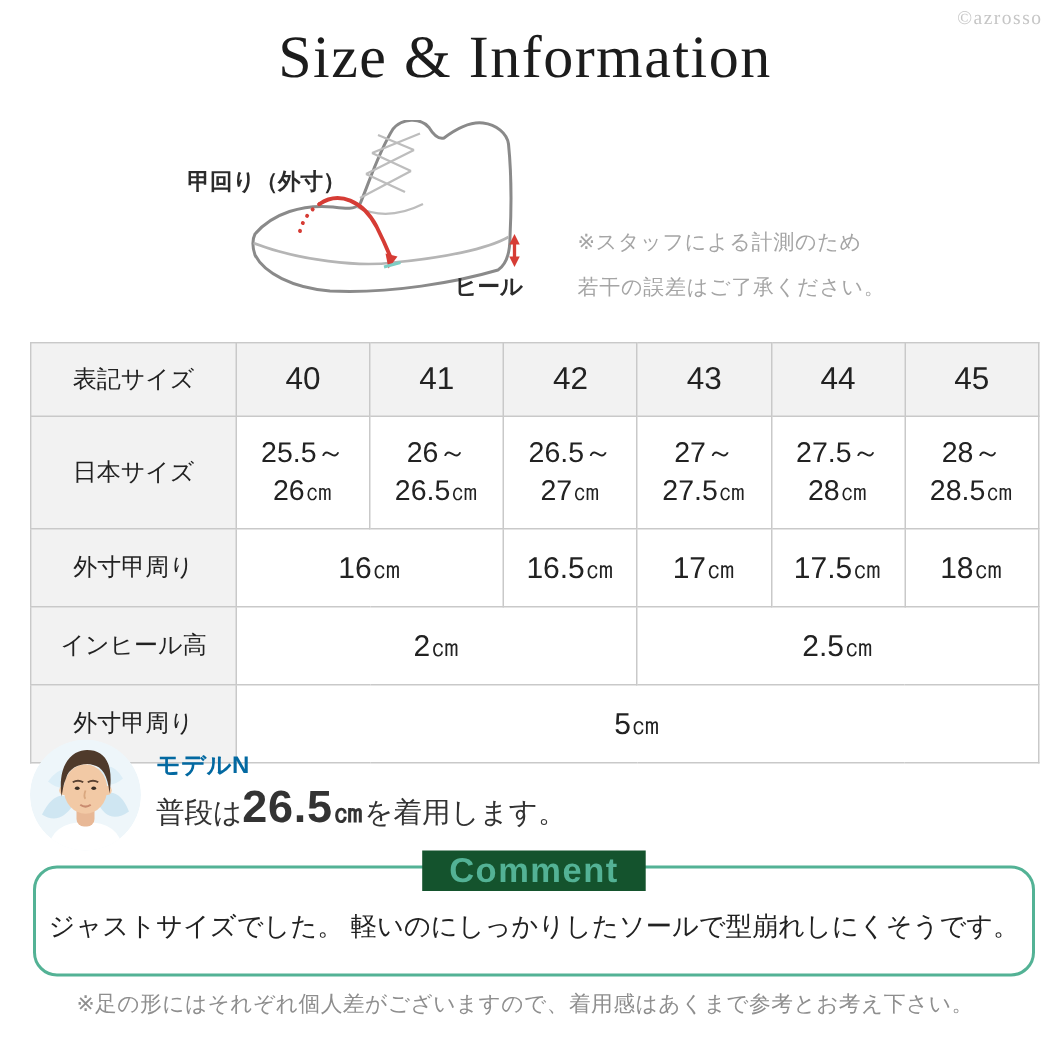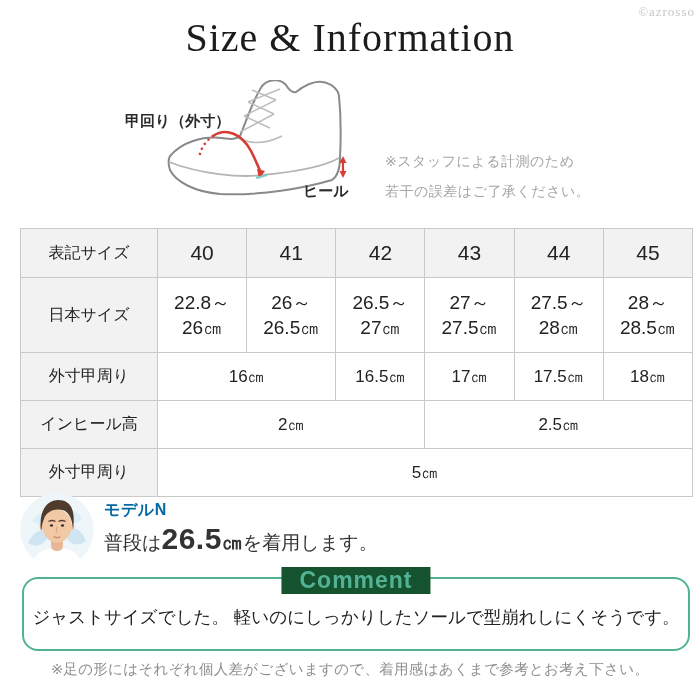--- a/index.html
+++ b/index.html
@@ -32,21 +32,21 @@
   .size-table th,.size-table td{border:1px solid #c9c9c9;vertical-align:middle;padding:12px;font-weight:400;}
   .size-table th{background:#f2f2f2;font-size:16px;}
   .col-label{width:112px;}
   .row-head{height:43px;}
   .row-japan{height:64px;}
   .row-instep{height:45px;}
   .row-inheel{height:43px;}
   .row-heel{height:44px;}
   .head-cell{background:#f2f2f2;font-size:21px;}
   .japan-cell{white-space:pre-line;font-size:19px;line-height:25px;}
-  .val-cell{font-size:17px;}
+  .val-cell{font-size:20px;}
   
   .model-row{position:absolute;left:0;top:490px;width:700px;height:80px;}
   .avatar{position:absolute;left:20px;top:3px;width:74px;height:74px;}
   .model-name{position:absolute;left:104px;top:10px;font-size:16px;font-weight:700;color:#0369a1;letter-spacing:0.5px;}
   .model-usual{position:absolute;left:104px;top:32px;font-size:19px;color:#333;white-space:nowrap;}
   .model-usual .big{font-size:30px;font-weight:700;letter-spacing:0.5px;}
   .model-usual .unit{font-size:21px;font-weight:600;}
   .badge{
     position:absolute;left:377px;top:17px;width:296px;height:48px;background:#53b295;border-radius:24px;
     display:flex;align-items:center;justify-content:center;color:#fff;font-weight:700;white-space:nowrap;
@@ -125,21 +125,21 @@
       <th class="col-label">表記サイズ</th>
       <td class="head-cell">40</td>
       <td class="head-cell">41</td>
       <td class="head-cell">42</td>
       <td class="head-cell">43</td>
       <td class="head-cell">44</td>
       <td class="head-cell">45</td>
     </tr>
     <tr class="row-japan">
       <th class="col-label">日本サイズ</th>
-      <td class="japan-cell">22.8～
+      <td class="japan-cell">25.5～
 26㎝</td>
       <td class="japan-cell">26～
 26.5㎝</td>
       <td class="japan-cell">26.5～
 27㎝</td>
       <td class="japan-cell">27～
 27.5㎝</td>
       <td class="japan-cell">27.5～
 28㎝</td>
       <td class="japan-cell">28～

